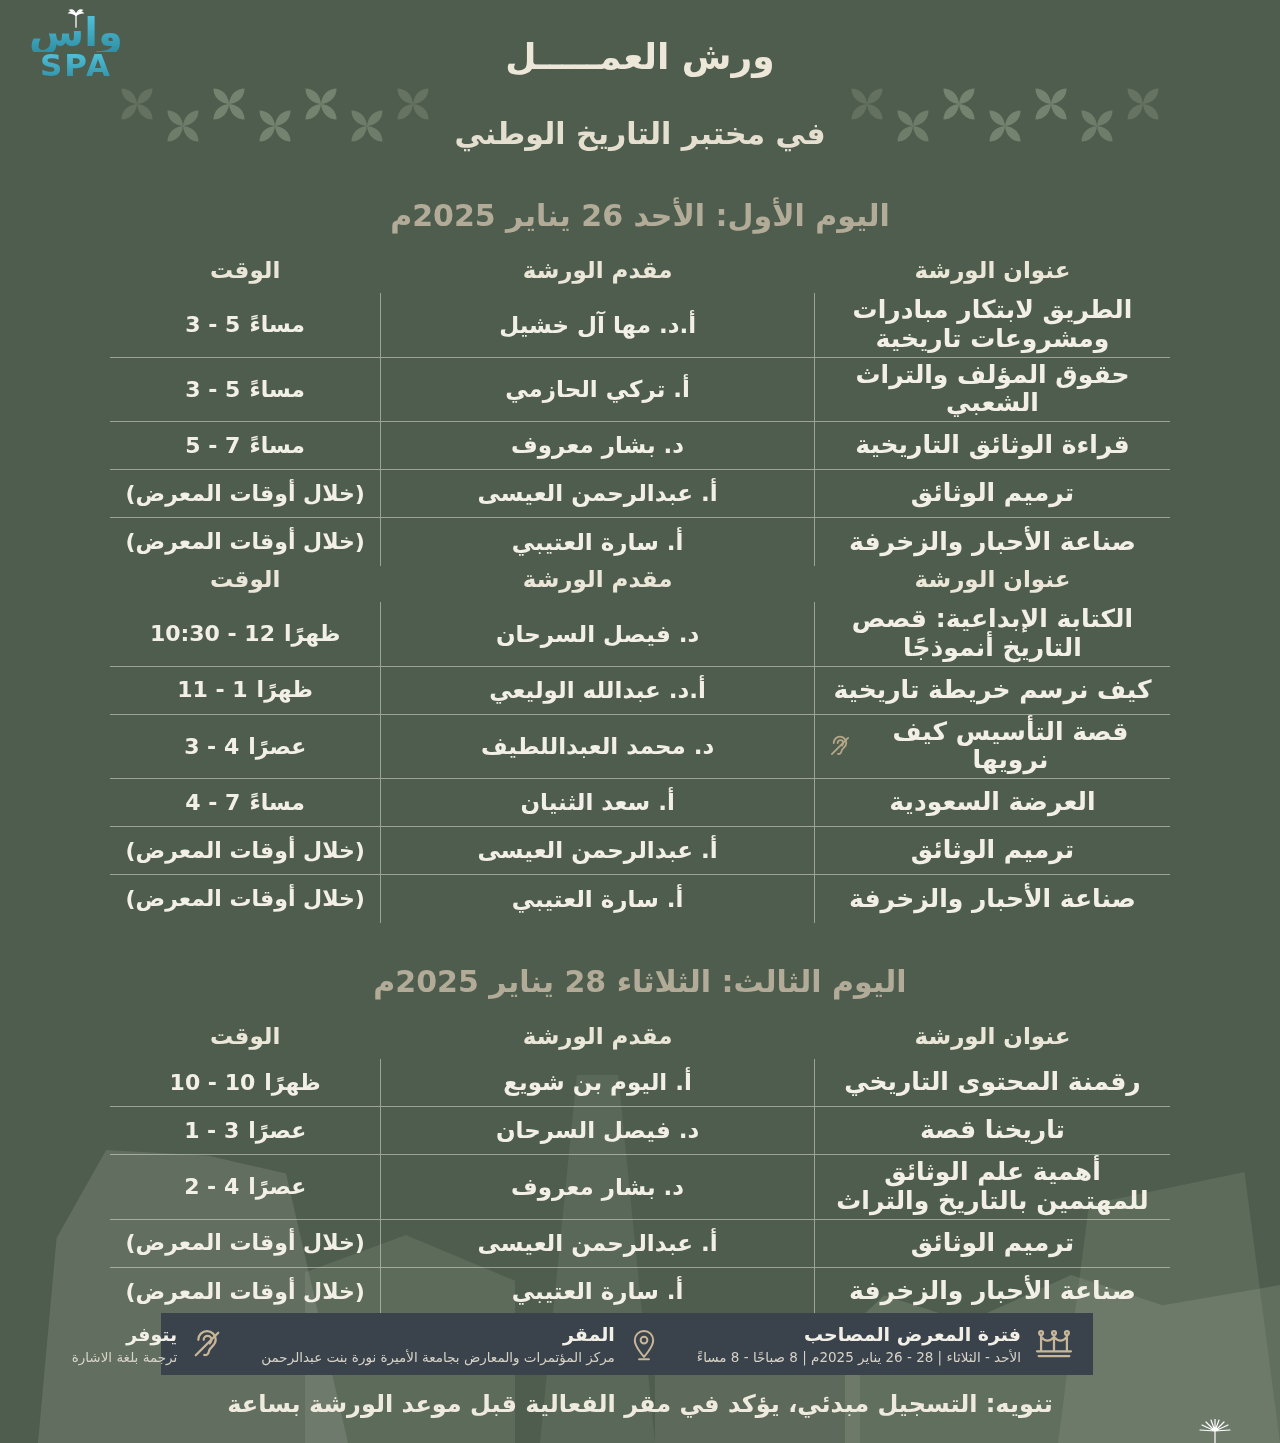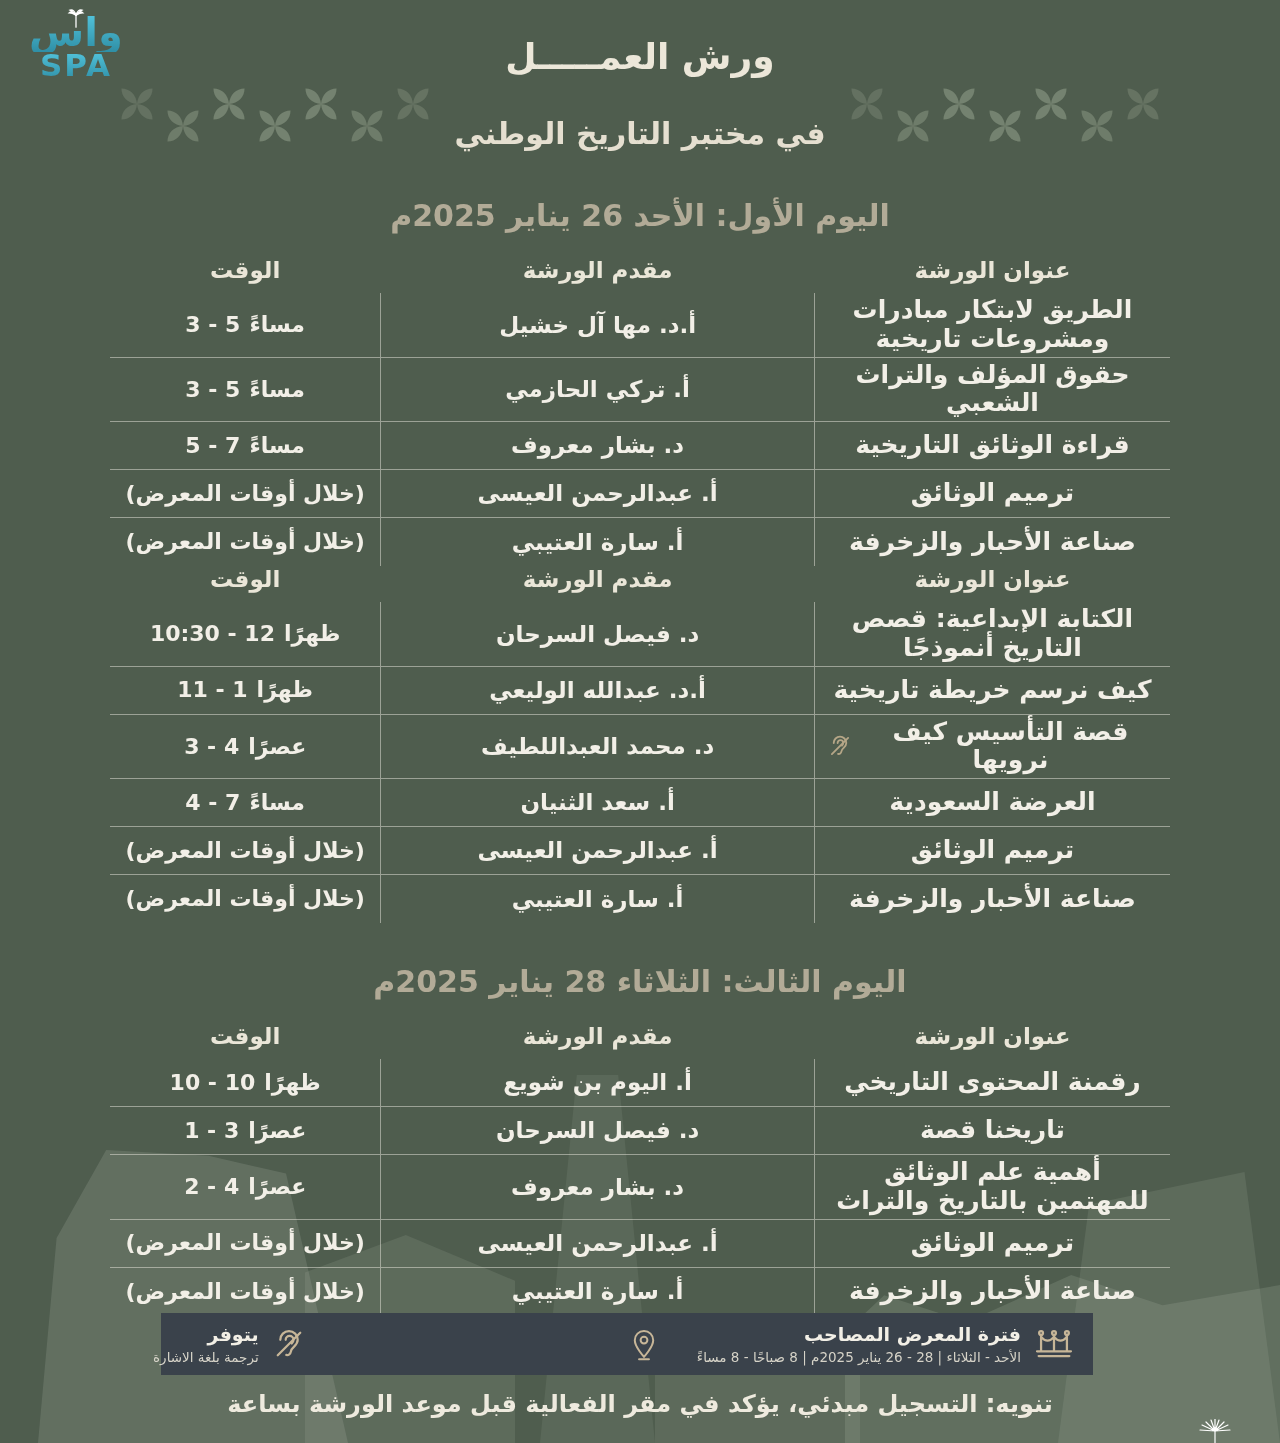--- a/index.html
+++ b/index.html
@@ -403,20 +403,24 @@
       </span>
     </div>
     <div class="f-item f-item-venue">
       <span class="f-icon">
         <svg width="34" height="40" viewBox="0 0 24 26" fill="none" stroke="currentColor" stroke-width="1.4" stroke-linecap="round">
           <path d="M12 22s-6.5-7-6.5-11.7A6.5 6.5 0 0 1 12 3.8a6.5 6.5 0 0 1 6.5 6.5C18.5 15 12 22 12 22z"></path>
           <circle cx="12" cy="10.2" r="2.4"></circle>
           <path d="M8.5 23.8h7"></path>
         </svg>
       </span>
+      <span class="f-text">
+        <span class="f-title">المقر</span>
+        <span class="f-sub">مركز المؤتمرات والمعارض بجامعة الأميرة نورة بنت عبدالرحمن</span>
+      </span>
     </div>
     <div class="f-item f-item-sign">
       <span class="f-icon">
         <svg width="36" height="36" viewBox="0 0 24 24" fill="none" stroke="currentColor" stroke-width="1.5" stroke-linecap="round" stroke-linejoin="round">
           <path d="M6.2 9.2a5.8 5.8 0 0 1 11.6 0c0 2.3-1.2 3.4-2.4 4.5-1 .9-1.9 1.8-2.1 3.2-.3 1.7-1.6 2.7-3.1 2.4"></path>
           <path d="M9.8 9.2a2.6 2.6 0 0 1 5.2 0c0 1-.5 1.8-1.2 2.5"></path>
           <path d="M4.5 19.5 19.5 4.5"></path>
         </svg>
       </span>
       <span class="f-text">

